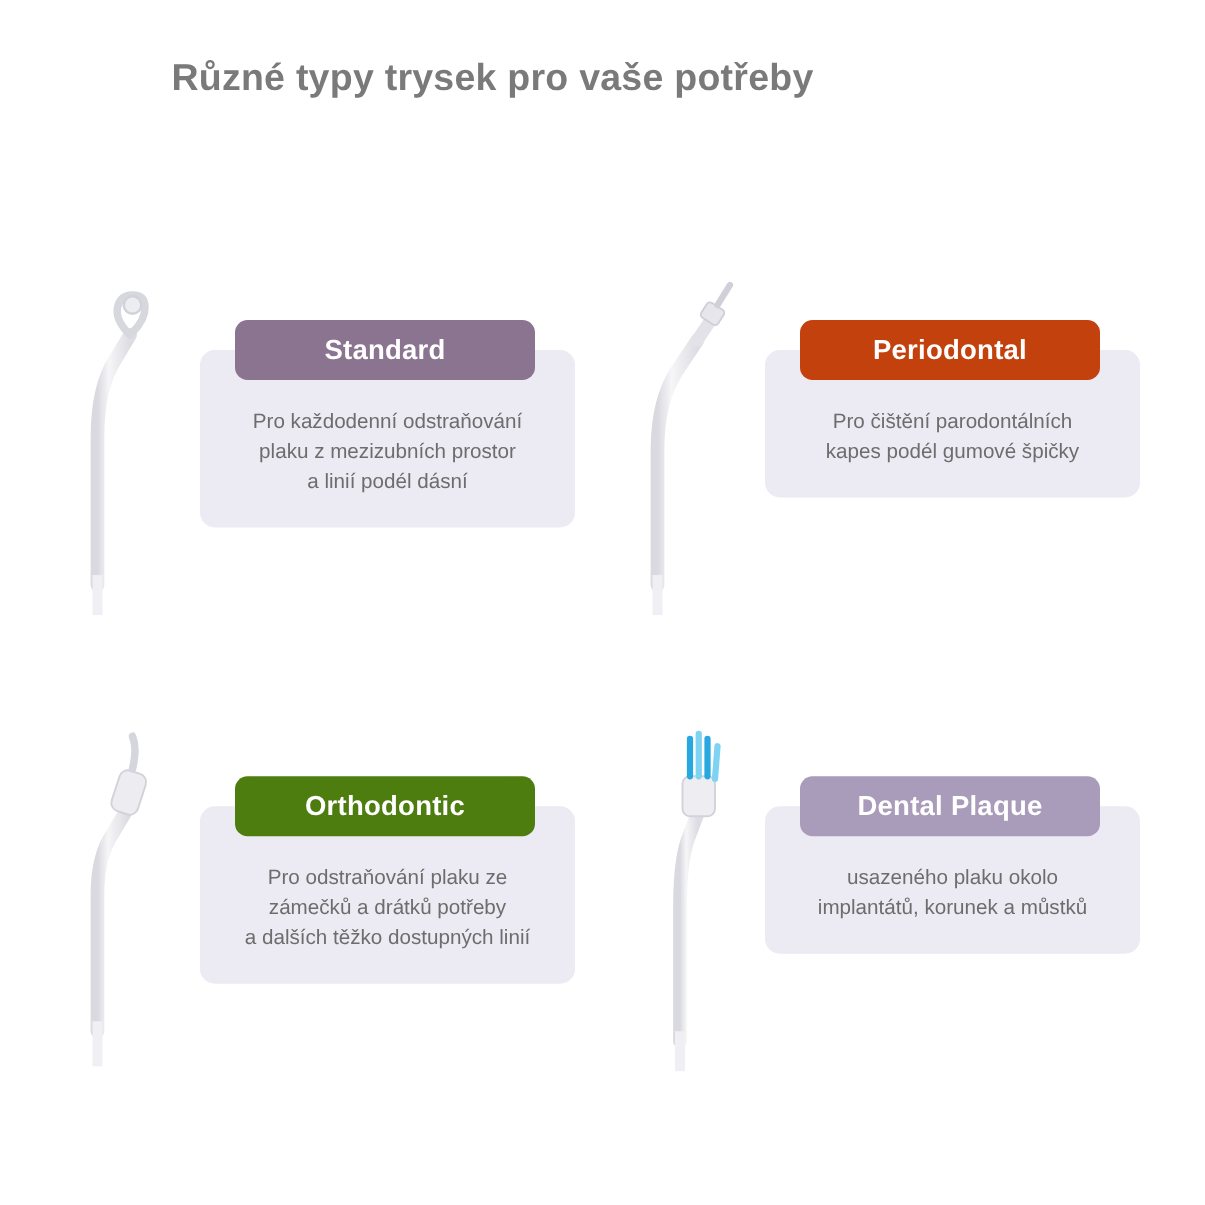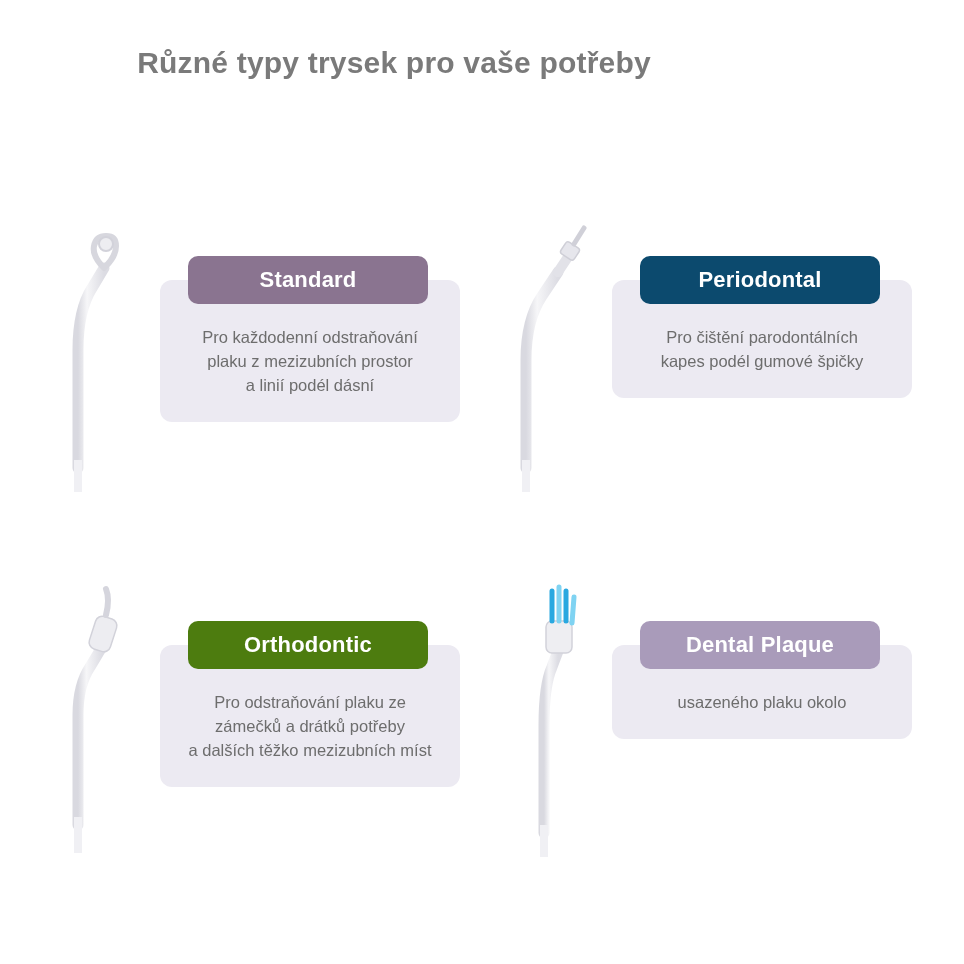--- a/index.html
+++ b/index.html
@@ -75,21 +75,21 @@
     color: #ffffff;
     font-size: 22px;
     font-weight: bold;
     display: flex;
     align-items: center;
     justify-content: center;
     letter-spacing: 0.2px;
     box-sizing: border-box;
   }
   .label.v0 { background: #8a7490; }
-  .label.v1 { background: #0c4a6e; }
+  .label.v1 { background: #c2410c; }
   .label.v2 { background: #4d7c0f; }
   .label.v3 { background: #a99bba; }
 
   .text-col-wrap { position: relative; }
 
   svg { display: block; }
 </style>
 </head>
 <body>
 
@@ -168,21 +168,21 @@
         <path d="M58 40 Q62 24 58 14" stroke="#d5d5dd" stroke-width="6" fill="none" stroke-linecap="round"></path>
         <rect x="26" y="242" width="8" height="36" fill="#f0f0f4"></rect>
       </svg>
     </div>
     <div class="text-col">
       <div class="text-col-wrap">
         <div class="label v2">Orthodontic</div>
         <div class="panel">
           <span class="desc-line">Pro odstraňování plaku ze</span>
           <span class="desc-line">zámečků a drátků potřeby</span>
-          <span class="desc-line">a dalších těžko mezizubních míst</span>
+          <span class="desc-line">a dalších těžko dostupných linií</span>
         </div>
       </div>
     </div>
   </div>
 
   <div class="card c3">
     <div class="nozzle-col">
       <svg width="110" height="290" viewBox="0 0 110 290">
         <defs>
           <linearGradient id="g3" x1="0" y1="0" x2="1" y2="0">
@@ -202,18 +202,19 @@
           <line x1="72" y1="48" x2="74" y2="22"></line>
         </g>
         <rect x="40" y="250" width="8" height="32" fill="#f0f0f4"></rect>
       </svg>
     </div>
     <div class="text-col">
       <div class="text-col-wrap">
         <div class="label v3">Dental Plaque</div>
         <div class="panel">
           <span class="desc-line">usazeného plaku okolo</span>
+          <span class="desc-line">implantátů, korunek a můstků</span>
         </div>
       </div>
     </div>
   </div>
 
 </div>
 
 </body></html>

